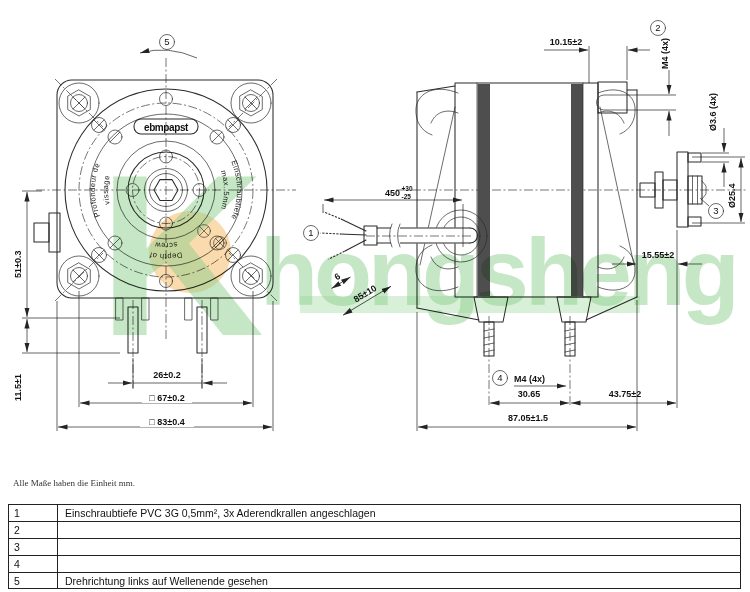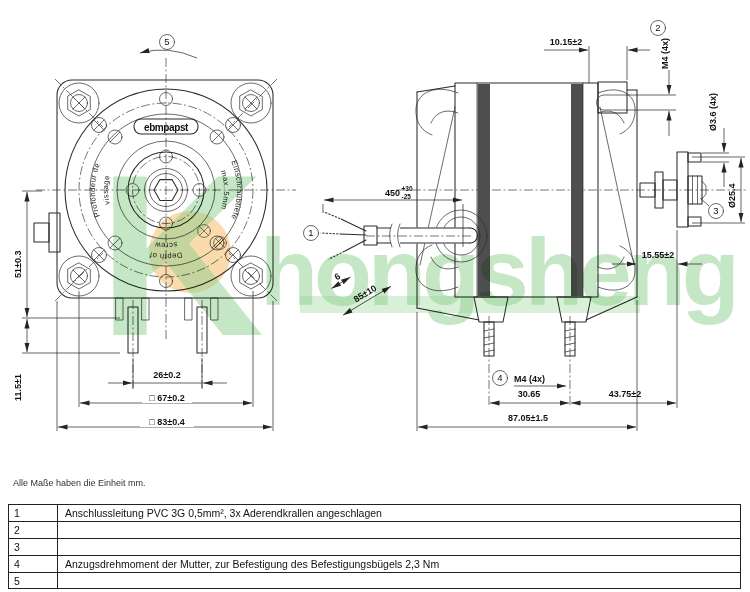--- a/index.html
+++ b/index.html
@@ -14,21 +14,21 @@
   .dark{fill:#4e4e4e;stroke:none;}
   .wht{fill:#fff;stroke:none;}
   text.dt{font:bold 9px "Liberation Sans",sans-serif;fill:#111;}
   text.ds{font:bold 6.5px "Liberation Sans",sans-serif;fill:#111;}
   text.rt{font:7.6px "Liberation Sans",sans-serif;fill:#222;letter-spacing:.4px;}
   text.co{font:9.5px "Liberation Sans",sans-serif;fill:#111;}
   text.logo{font:bold 10px "Liberation Sans",sans-serif;fill:#111;letter-spacing:-.4px;}
   .wm{mix-blend-mode:multiply;}
   .wm text{font-family:"Liberation Sans",sans-serif;font-weight:bold;}
   
-  .note{position:absolute;left:13px;top:478px;font-size:9px;color:#333;}
+  .note{position:absolute;left:13px;top:478px;font-size:9px;color:#333;font-family:Liberation Serif, serif;}
   .spec-table{position:absolute;left:8px;top:504px;width:731px;border:1.6px solid #222;
               font-size:10.5px;color:#111;background:#fff;}
   .spec-row{display:flex;height:15.9px;align-items:center;}
   .spec-row + .spec-row{border-top:1px solid #222;}
   .spec-no{width:49px;flex:0 0 49px;border-right:1.1px solid #222;height:100%;
            display:flex;align-items:center;padding-left:5px;box-sizing:border-box;}
   .spec-txt{flex:1;padding-left:7px;white-space:nowrap;overflow:hidden;}
 </style>
 </head>
 <body>
@@ -334,30 +334,30 @@
     <text x="98" y="335" font-size="230" fill="#8ccf8c" opacity=".5">K</text>
     <text x="260" y="305" font-size="95" letter-spacing="-4" fill="#8ccf8c" opacity=".5">hongsheng</text>
   </g>
 </svg>
 
 <div class="note">Alle Maße haben die Einheit mm.</div>
 
 <div class="spec-table">
   <div class="spec-row">
     <div class="spec-no">1</div>
-    <div class="spec-txt">Anschlussleitung PVC 3G 0,5mm², 3x Aderendkrallen angeschlagen</div>
+    <div class="spec-txt">Einschraubtiefe PVC 3G 0,5mm², 3x Aderendkrallen angeschlagen</div>
   </div>
   <div class="spec-row">
     <div class="spec-no">2</div>
   </div>
   <div class="spec-row">
     <div class="spec-no">3</div>
   </div>
   <div class="spec-row">
     <div class="spec-no">4</div>
-    <div class="spec-txt">Anzugsdrehmoment der Mutter, zur Befestigung des Befestigungsbügels 2,3 Nm</div>
   </div>
   <div class="spec-row">
     <div class="spec-no">5</div>
+    <div class="spec-txt">Drehrichtung links auf Wellenende gesehen</div>
   </div>
 </div>
 
 </div>
 
 </body></html>

